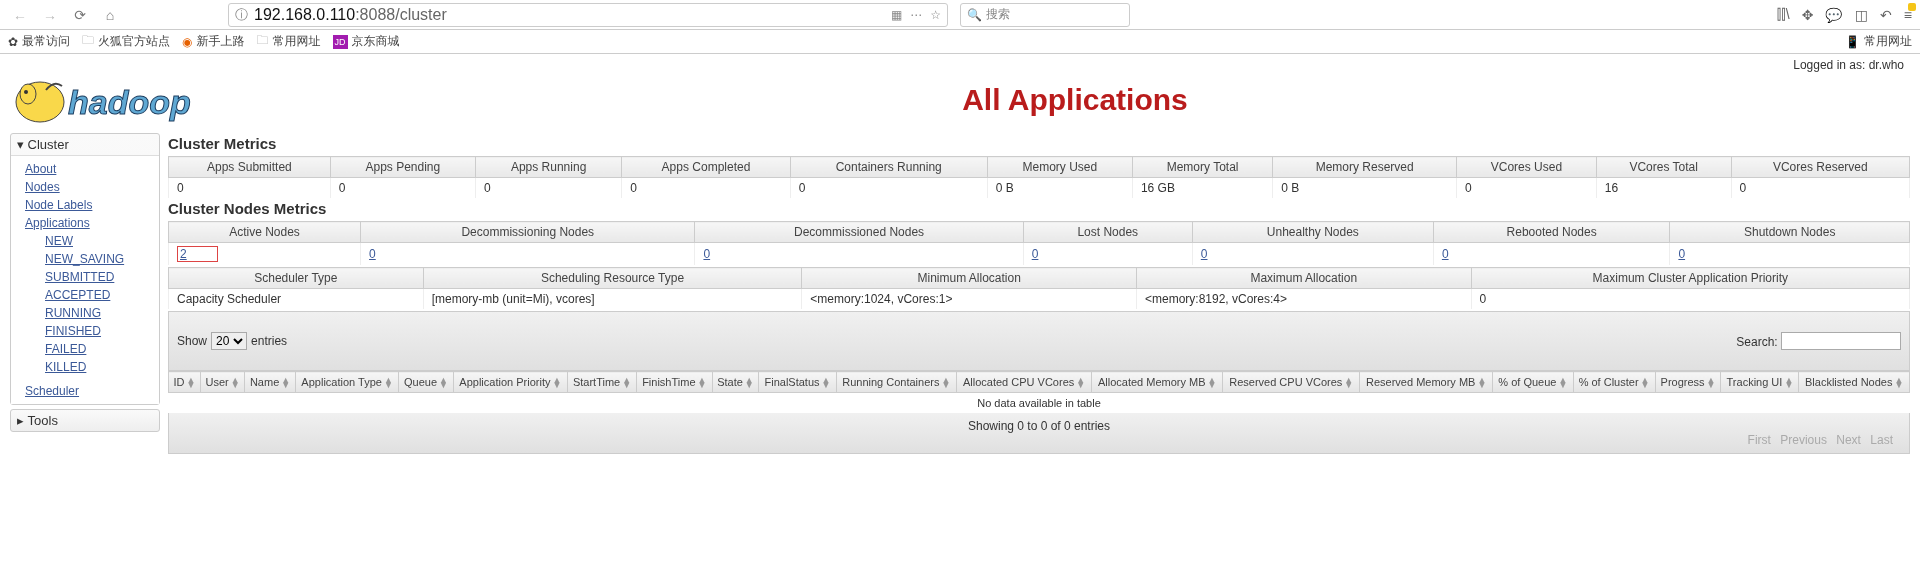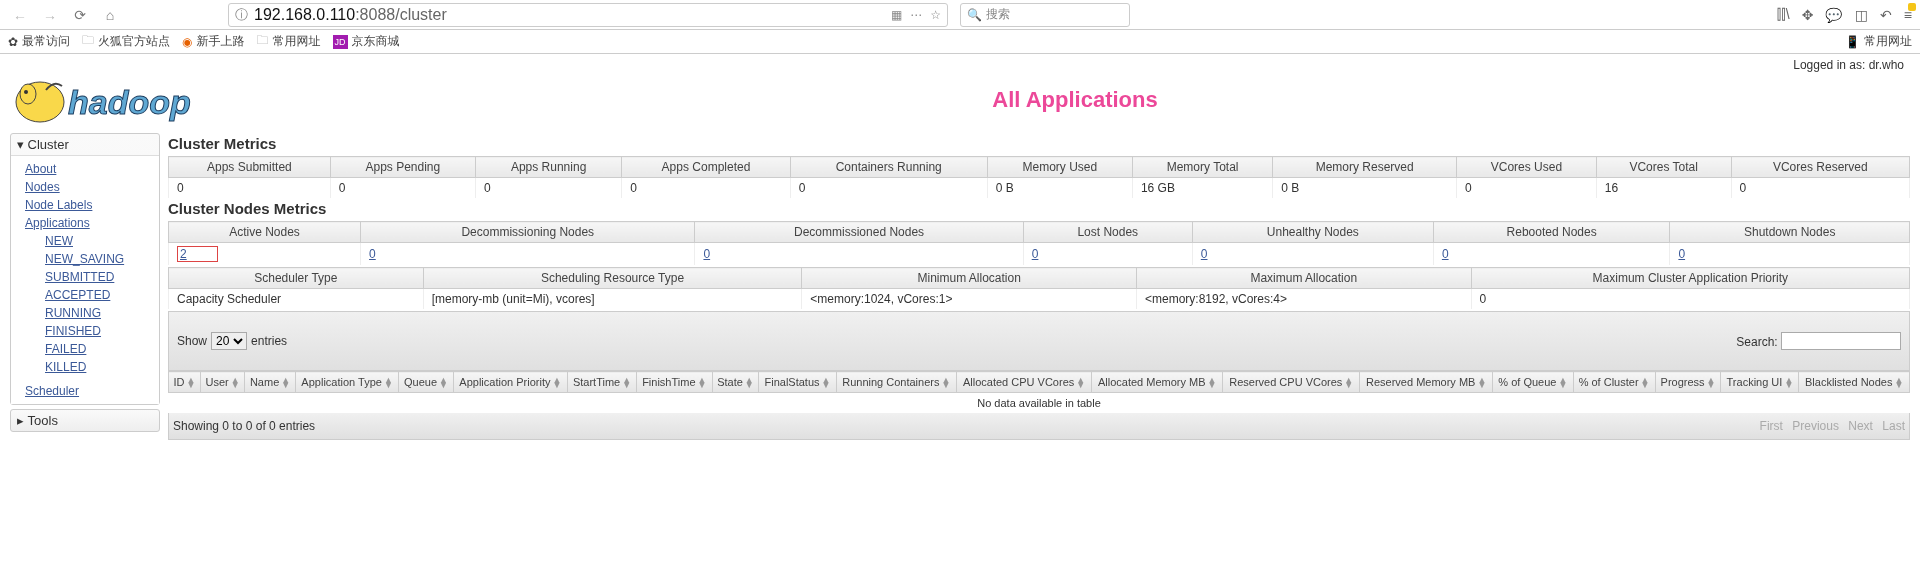--- a/index.html
+++ b/index.html
@@ -22,21 +22,21 @@
 .bookmarks-bar { display: flex; align-items: center; height: 24px; border-bottom: 1px solid #ccc; padding: 0 8px; gap: 12px; font-size: 12px; color: #444; }
 .bookmarks-bar .bk { display: flex; align-items: center; gap: 4px; cursor: pointer; }
 .bookmarks-bar .right { margin-left: auto; }
 .folder-icon { color: #999; }
 
 
 .page { padding: 8px 10px; }
 .header-row { display: flex; align-items: center; }
 .logo { display: flex; align-items: flex-start; gap: 6px; }
 .logo svg { width: 230px; height: 55px; }
-.page-title { flex: 1; text-align: center; font-size: 22px; font-weight: bold; color: #ec4899; }
+.page-title { flex: 1; text-align: center; font-size: 30px; font-weight: bold; color: #b91c1c; }
 .login-info { font-size: 12px; color: #333; text-align: right; padding-right: 6px; margin-top: -4px; }
 
 .main { display: flex; gap: 8px; margin-top: 6px; }
 .sidebar { width: 150px; flex-shrink: 0; }
 .sb-section { border: 1px solid #ccc; border-radius: 3px; margin-bottom: 4px; background: linear-gradient(#fafafa,#eee); }
 .sb-header { padding: 3px 6px; font-size: 13px; color: #333; cursor: pointer; display: flex; align-items: center; gap: 4px; }
 .sb-body { background: #fff; padding: 4px 0 4px 14px; border-top: 1px solid #ddd; }
 .sb-body a { display: block; color: #3b5998; text-decoration: underline; font-size: 12px; line-height: 1.5; }
 .sb-sub { margin-left: 20px; }
 
@@ -53,21 +53,21 @@
 .dt-top { background: linear-gradient(#f0f0f0,#e0e0e0); border: 1px solid #ccc; padding: 20px 8px; display: flex; align-items: center; font-size: 12px; }
 .dt-top select { margin: 0 4px; border: 1px solid #aaa; font-size: 12px; }
 .dt-top .search-area { margin-left: auto; }
 .dt-top .search-area input { border: 1px solid #aaa; height: 18px; width: 120px; }
 
 .app-table { width: 100%; border-collapse: collapse; font-size: 11px; }
 .app-table th { background: linear-gradient(#f6f6f6,#e4e4e4); border: 1px solid #ccc; padding: 4px 4px; font-weight: normal; color: #444; position: relative; text-align: center; margin-top: 40px; }
 .app-table th .sorter { color: #999; font-size: 9px; line-height: 0.6; display: inline-block; margin-left: 2px; vertical-align: middle; }
 .app-table td.nodata { text-align: center; padding: 4px; }
 
-.dt-bottom { background: linear-gradient(#f0f0f0,#e0e0e0); border: 1px solid #ccc; border-top: none; padding: 6px 4px; display: flex; align-items: center; font-size: 12px; }
+.dt-bottom { background: linear-gradient(#f0f0f0,#e0e0e0); border: 1px solid #ccc; border-top: none; padding: 6px 16px; display: flex; align-items: center; font-size: 12px; flex-direction: column; }
 .dt-bottom .pager { margin-left: auto; color: #aaa; }
 .dt-bottom .pager span { margin-left: 6px; text-align: right; }
 </style>
 </head>
 <body>
 
 <div class="browser-bar">
   <div class="nav-btn disabled">←</div>
   <div class="nav-btn disabled">→</div>
   <div class="nav-btn">⟳</div>

